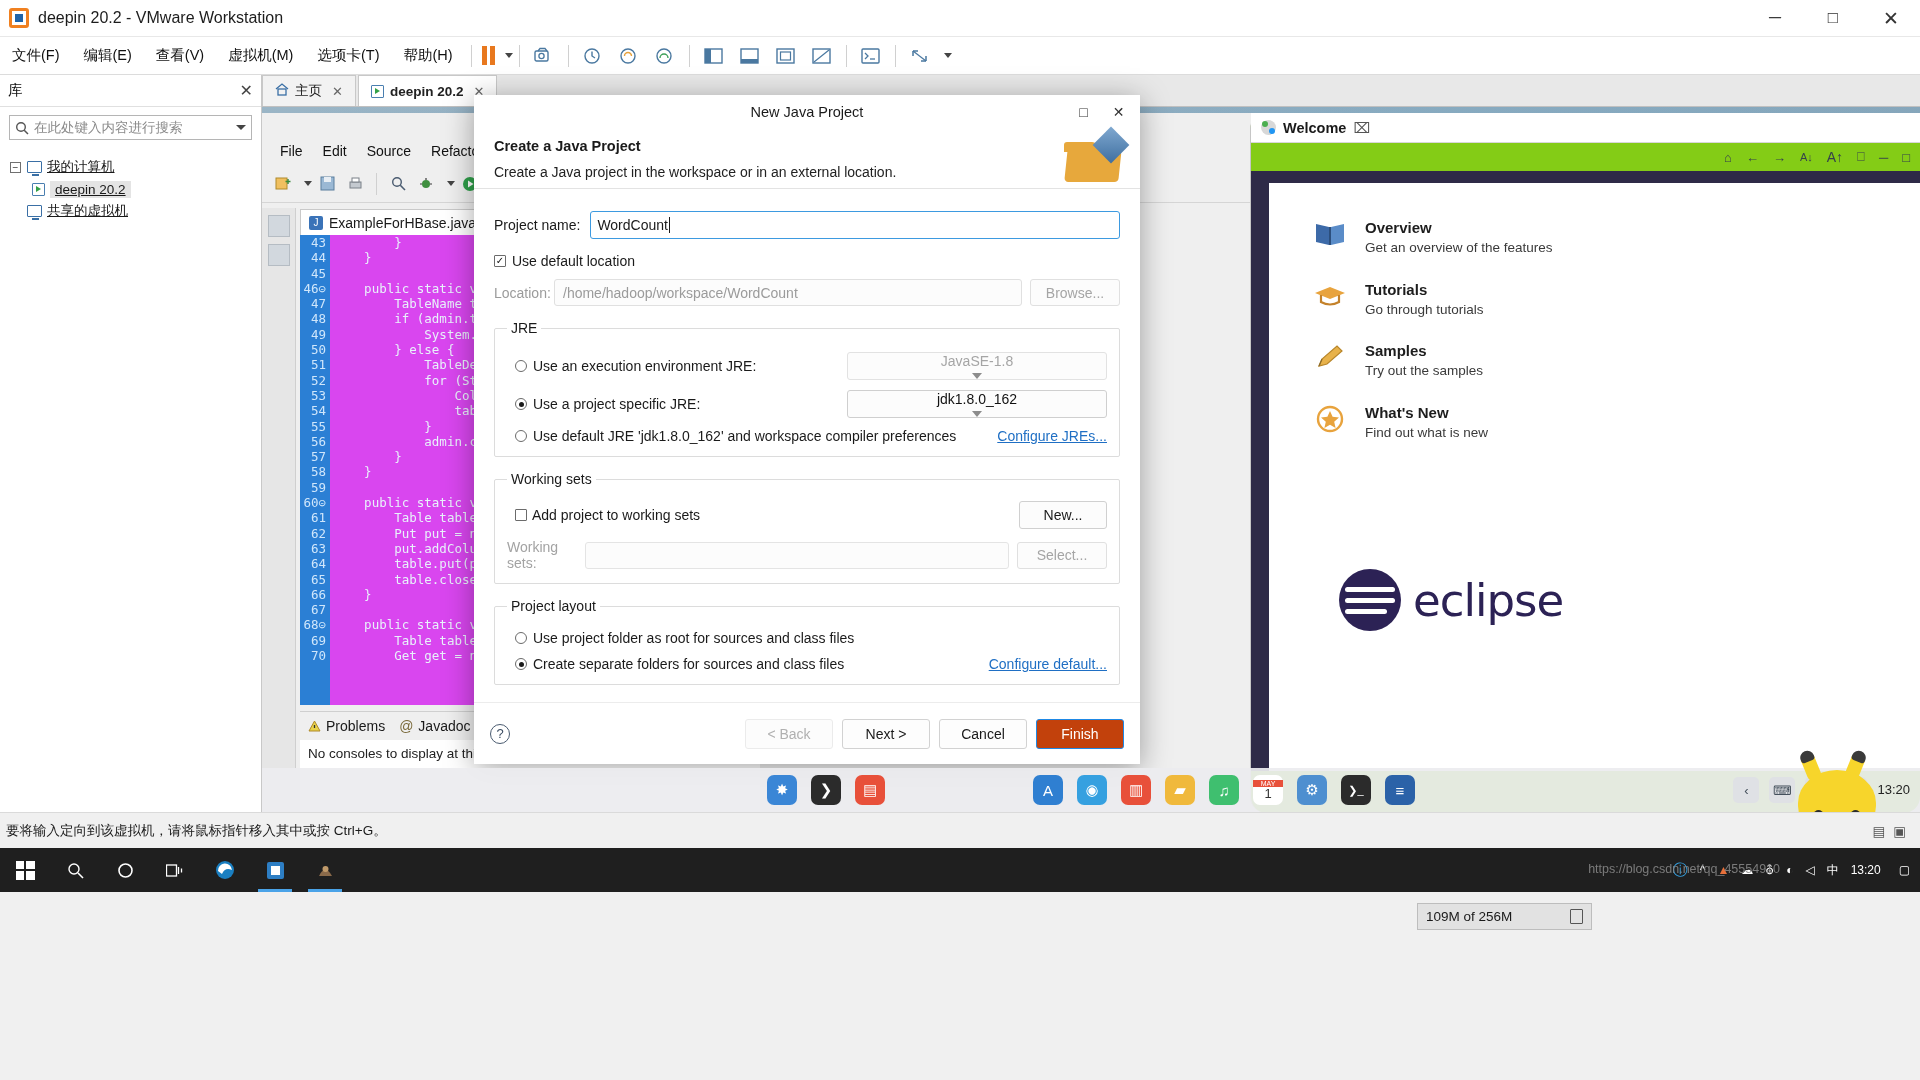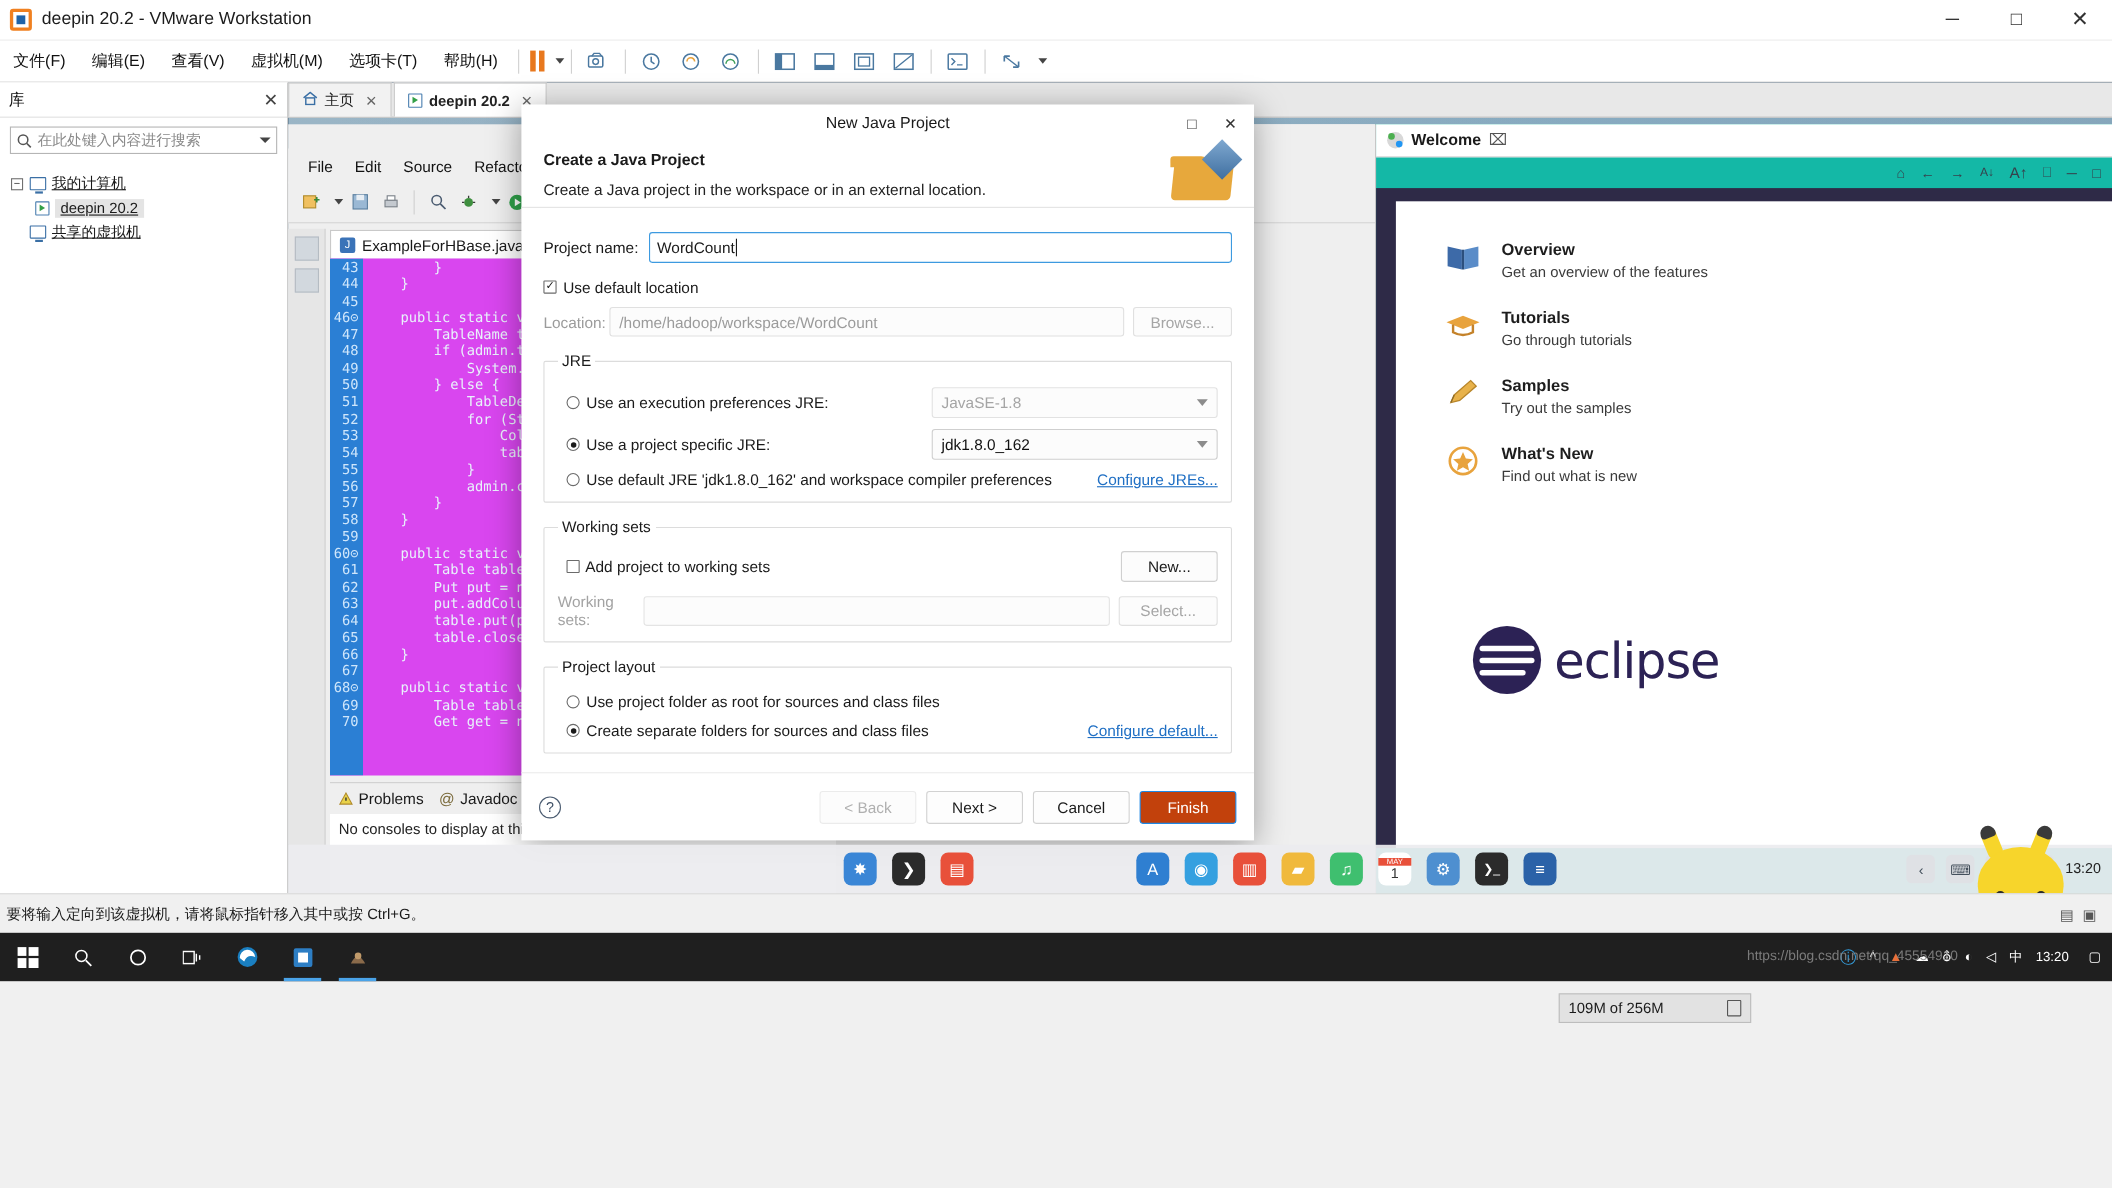--- a/index.html
+++ b/index.html
@@ -199,21 +199,21 @@
               gap:10px; padding-right:8px; background:linear-gradient(#f3f3f3,#e0e0e0); }
   .panel-min{ width:12px;height:3px;background:#55616c; }
   .panel-max{ width:12px;height:11px;border:1.6px solid #55616c; }
   .panel-tools{ height:28px;display:flex;align-items:center;gap:12px;padding:0 10px;}
   .activate-row{ height:30px;display:flex;align-items:center;gap:8px;padding:0 8px;font-size:14.5px;color:#2965a8;}
   .panel-white{ background:linear-gradient(90deg,#d8d8d8,#ffffff); height:90px; }
 
   
   .welcome{
     position:absolute; left:1250px; top:113px; width:670px; height:700px;
-    background:#14b8a6; border-left:1px solid #c6c6c6;
+    background:#84cc16; border-left:1px solid #c6c6c6;border-radius:16px;
   }
   .welcome-tab{
     height:30px; display:flex; align-items:center; gap:7px; padding:0 10px;
     background:#ffffff; border-bottom:1px solid #d8d8d8; font-size:14.5px; font-weight:bold;
   }
   .welcome-dots{ width:15px;height:15px;border-radius:50%;background:#d8d8d8;position:relative;}
   .welcome-dots::before{content:"";position:absolute;left:1px;top:1px;width:6px;height:6px;border-radius:50%;background:#4caf50;}
   .welcome-dots::after{content:"";position:absolute;right:1px;bottom:1px;width:6px;height:6px;border-radius:50%;background:#2196f3;}
   .welcome-toolbar{
     position:absolute; right:0; top:30px; width:420px; height:28px;
@@ -327,21 +327,21 @@
     width:12px;height:12px;border:1px solid #6b6b6b;border-radius:50%;background:#fff;
     margin-right:6px; position:relative; flex:0 0 12px;
   }
   .radio.on::after{
     content:""; position:absolute; left:2.5px; top:2.5px; width:5px; height:5px;
     border-radius:50%; background:#1a1a1a;
   }
   .radio-lbl{ font-size:14px; }
   .combo{
     margin-left:auto; width:260px; height:28px; border:1px solid #e2e2e2; border-radius:3px;
-    background:#fcfcfc; display:flex; align-items:center; padding:0 8px; font-size:14px;
+    background:#fcfcfc; display:flex; align-items:center; padding:0 8px; font-size:14px;flex-direction:column;
   }
   .combo.enabled{ border-color:#cfcfcf; color:#111; }
   .combo.disabled{ color:#a5a5a5; }
   .combo .cv{ flex:1; }
   .combo .carr{
     width:0;height:0;border-left:5px solid transparent;border-right:5px solid transparent;
     border-top:6px solid #8c8c8c;
   }
   .link{ color:#1f6fc4; text-decoration:underline; font-size:14px; margin-left:auto; }
   .ws-row{ display:flex; align-items:center; margin-top:10px; }
@@ -924,21 +924,21 @@
           <span>/home/hadoop/workspace/WordCount</span>
         </span>
         <span class="btn-dim">Browse...</span>
       </div>
 
       <fieldset class="grp">
         <legend>JRE</legend>
 
         <div class="radio-row">
           <span class="radio"></span>
-          <span class="radio-lbl">Use an execution preferences JRE:</span>
+          <span class="radio-lbl">Use an execution environment JRE:</span>
           <span class="combo disabled">
             <span class="cv">JavaSE-1.8</span>
             <span class="carr"></span>
           </span>
         </div>
 
         <div class="radio-row">
           <span class="radio on"></span>
           <span class="radio-lbl">Use a project specific JRE:</span>
           <span class="combo enabled">

